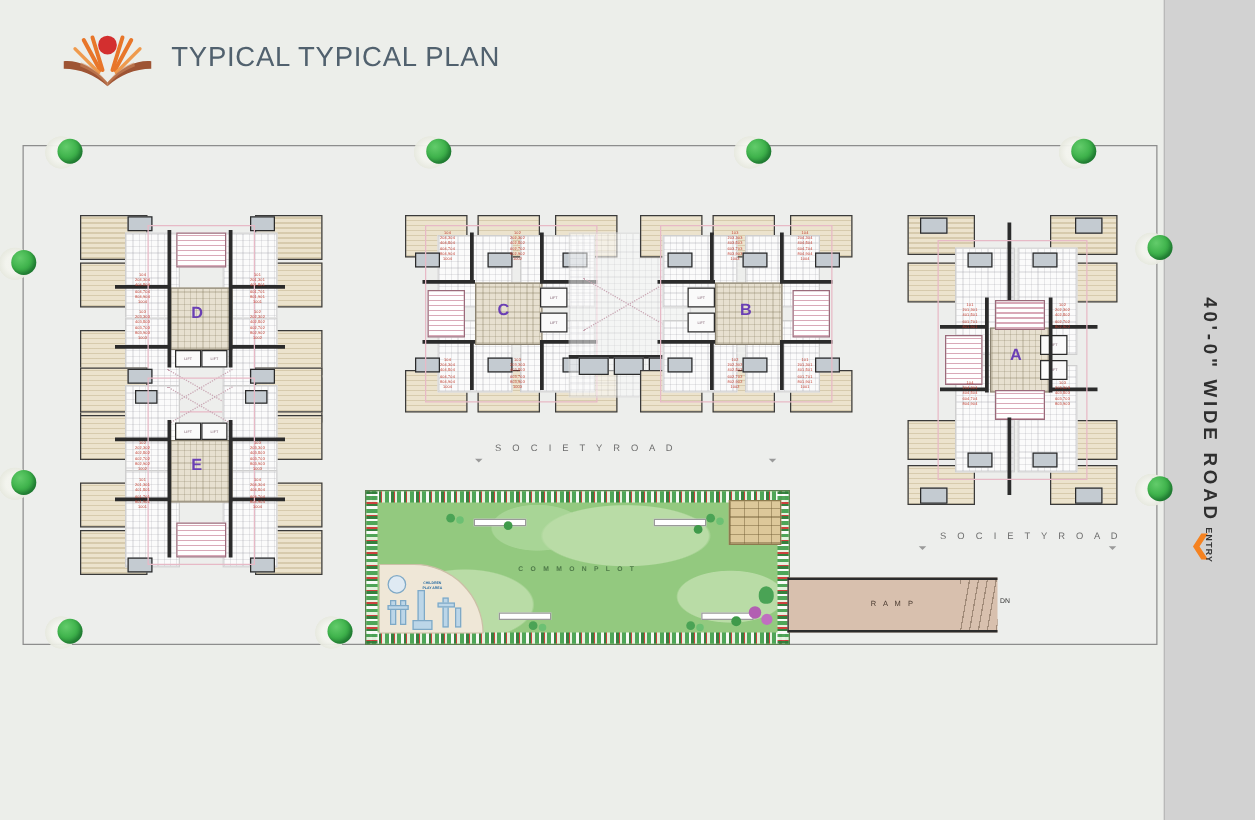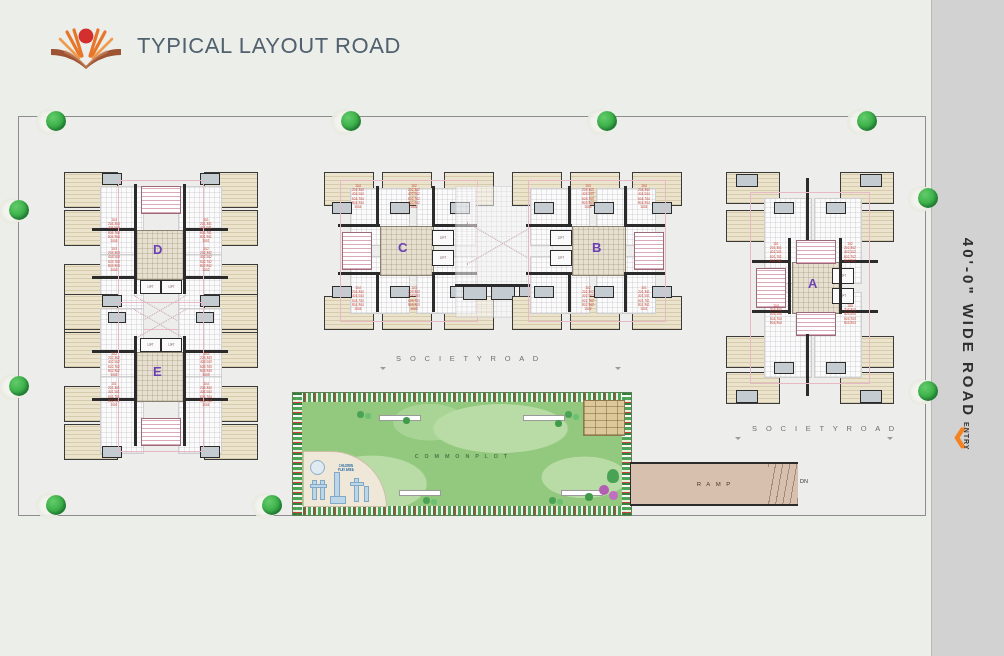--- a/index.html
+++ b/index.html
@@ -229,21 +229,21 @@
             <line x1="39" y1="36" x2="20" y2="17"></line>
             <line x1="53" y1="36" x2="72" y2="17"></line>
           </g>
           <path d="M46 44 C34 31 22 26 11 27 L11 33 C24 33 36 38 46 47 Z" fill="#9e5434"></path>
           <path d="M46 44 C58 31 70 26 81 27 L81 33 C68 33 56 38 46 47 Z" fill="#9e5434"></path>
           <path d="M46 44 C40 36 33 31 25 28 L24 31 C34 35 41 40 46 47 Z" fill="#cf8a5e" opacity=".55"></path>
           <path d="M46 44 C52 36 59 31 67 28 L68 31 C58 35 51 40 46 47 Z" fill="#cf8a5e" opacity=".55"></path>
         </g>
       </svg>
     </div>
-    <div class="title">TYPICAL LAYOUT ROAD</div>
+    <div class="title">TYPICAL TYPICAL PLAN</div>
   </div>
 
   <div class="road">
     <div class="road-label">40'-0" WIDE ROAD</div>
     <div class="entry-wrap">
       <div class="entry-arrow">❮</div>
       <div class="entry-text">ENTRY</div>
     </div>
   </div>
 

